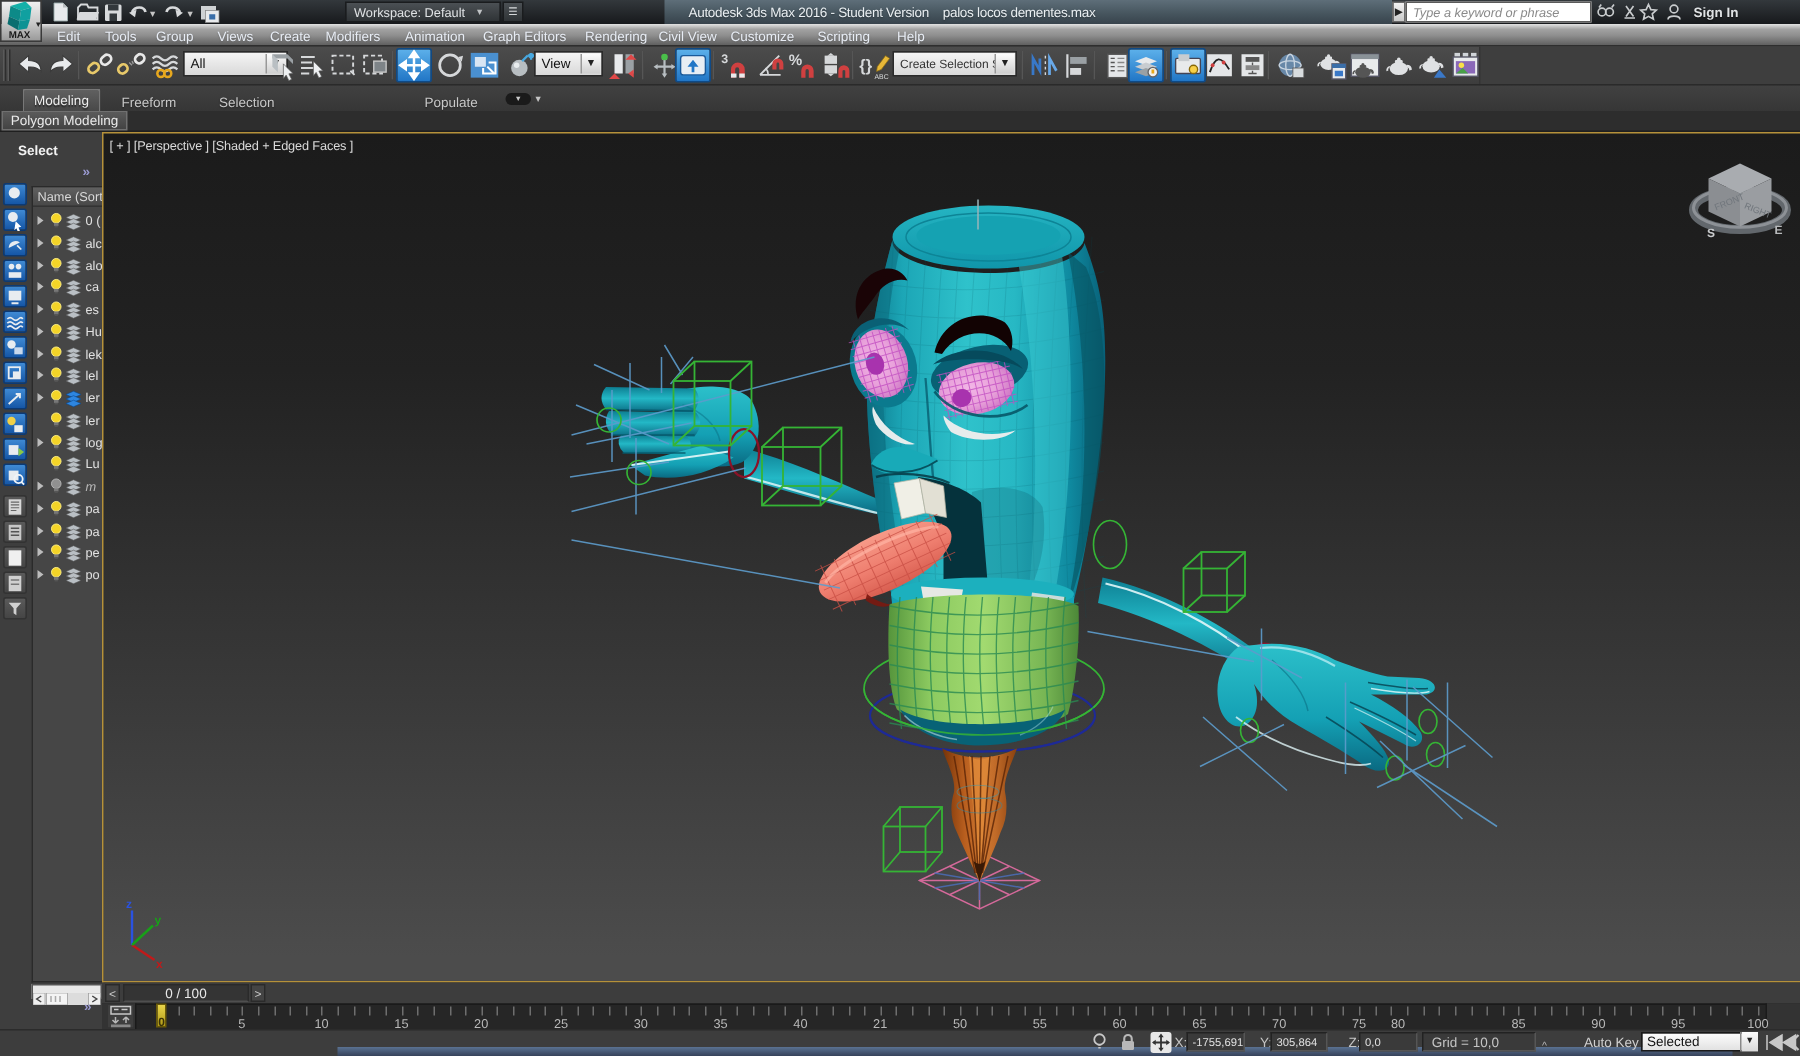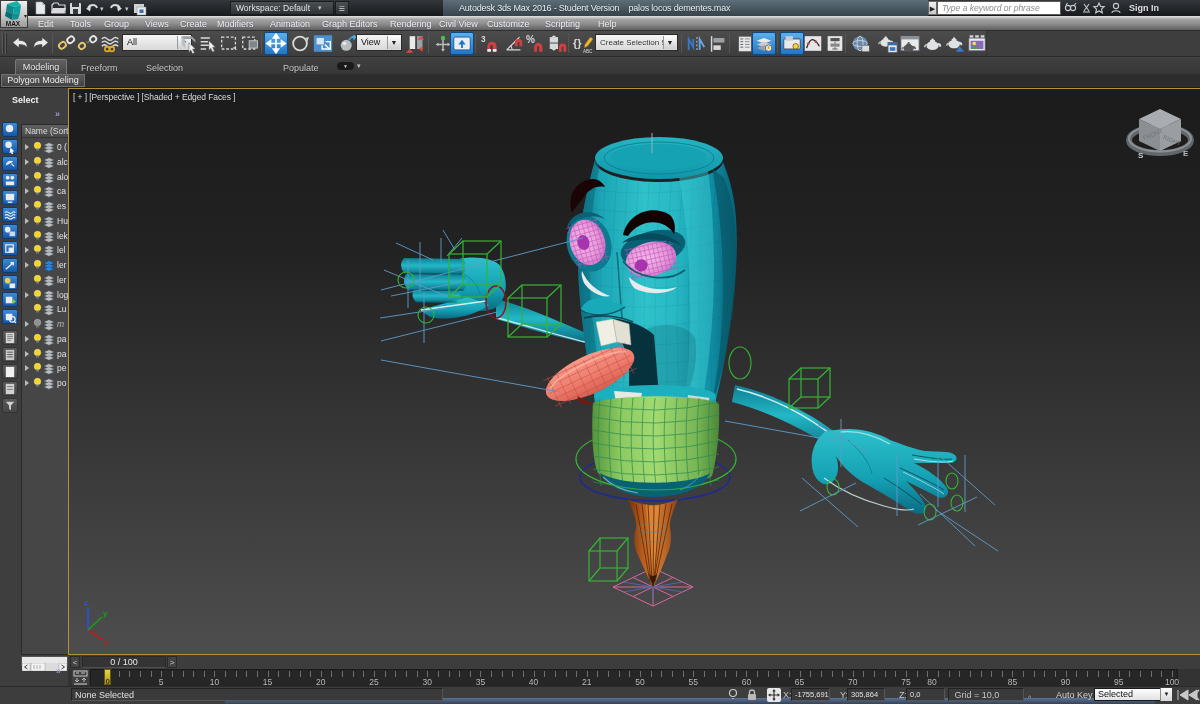--- a/index.html
+++ b/index.html
@@ -1271,21 +1271,20 @@
       <div class="tlab" style="left:829px;margin-left:12px;">80</div>
       <div class="tlab" style="left:921.4px;">85</div>
       <div class="tlab" style="left:974.6px;">90</div>
       <div class="tlab" style="left:1027.8px;">95</div>
       <div class="tlab" style="left:1081.0px;">100</div>
     </div>
     <div class="abs" style="left:104px;top:669px;width:7px;height:16px;background:linear-gradient(#e8d44a,#b09a18);border:1px solid #6a5a08;"></div>
     <div class="abs" style="left:105.5px;top:677px;color:#3a3208;font-size:8px;font-weight:bold;">0</div>
     <div id="statusrow"></div>
     <div class="abs" style="left:225px;top:698px;width:930px;height:6px;background:linear-gradient(#5a7292,#36425a);"></div>
-    <div class="sbox" style="left:71px;top:688px;width:372px;">None Selected</div>
     <svg class="abs" style="left:727px;top:688px;" width="60" height="14" viewBox="0 0 60 14">
 <circle cx="6" cy="5" r="3.5" fill="none" stroke="#c8c8c8" stroke-width="1.2"></circle>
 <path d="M4.8 8.5 h2.4 M5.2 10.5 h1.6" stroke="#c8c8c8" stroke-width="1"></path>
 <rect x="21" y="6" width="8" height="6" rx="1" fill="#b8b8b8"></rect>
 <path d="M22.5 6 v-1.5 a2.5 2.5 0 0 1 5 0 v1.5" fill="none" stroke="#b8b8b8" stroke-width="1.4"></path>
 <rect x="40" y="0" width="14" height="14" rx="2" fill="#e8e8e8"></rect>
 <path d="M47 2 v10 M42 7 h10" stroke="#333" stroke-width="1.2"></path>
 <path d="M47 1 l-1.8 2.5 h3.6z M47 13 l-1.8 -2.5 h3.6z M41 7 l2.5 -1.8 v3.6z M53 7 l-2.5 -1.8 v3.6z" fill="#333"></path>
 </svg>
     <div class="slab" style="left:783px;top:690px;">X:</div>

